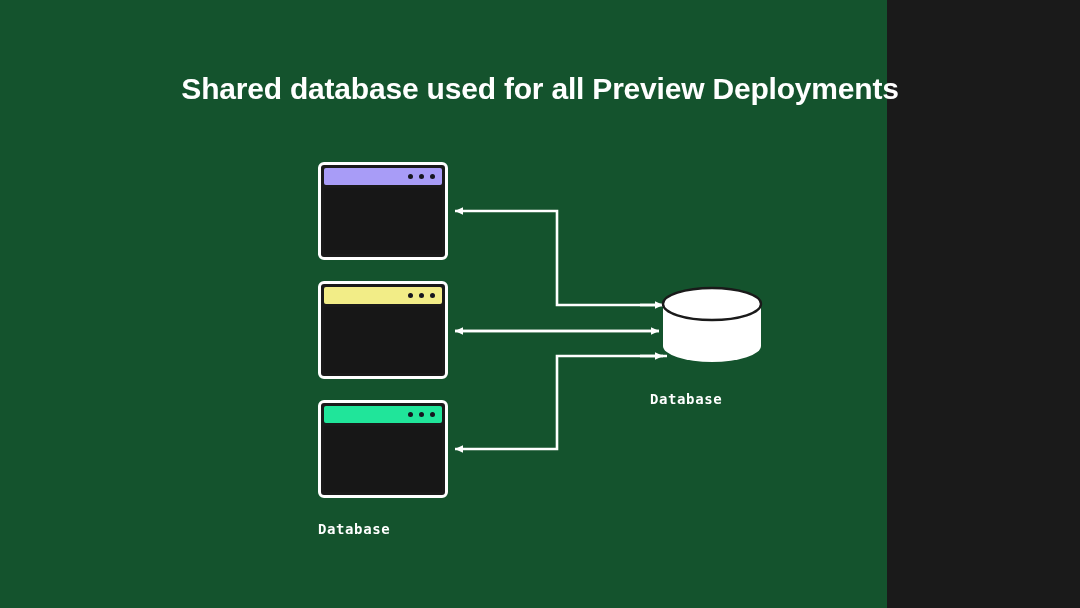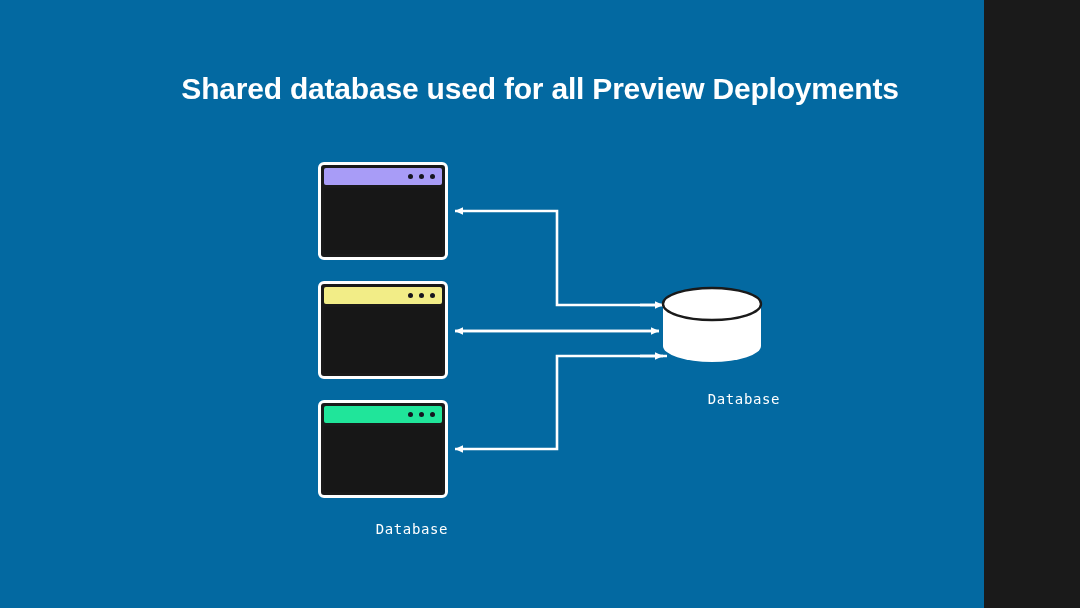--- a/index.html
+++ b/index.html
@@ -4,22 +4,22 @@
 <style>
   * { margin:0; padding:0; box-sizing:border-box; }
   html, body {
     width:1080px; height:608px;
     background:#1a1a1a;
     font-family:"Liberation Sans", sans-serif;
     overflow:hidden;
   }
   #stage {
     position:relative;
-    width:984px; height:608px;
-    background:#0369a1;
+    width:887px; height:608px;
+    background:#14532d;
   }
   #title {
     position:absolute;
     left:0; top:72px;
     width:1080px;
     text-align:center;
     color:#ffffff;
     font-size:30px;
     font-weight:bold;
     letter-spacing:-0.2px;
@@ -50,24 +50,24 @@
     flex:1 1 auto;
     background:#171717;
     margin-top:3px;
     border-radius:2px;
   }
   .caption {
     position:absolute;
     color:#ffffff;
     font-family:"DejaVu Sans Mono", "Liberation Mono", monospace;
     font-size:14px;
-    font-weight:normal;
+    font-weight:bold;
     letter-spacing:0.6px;
     white-space:nowrap;
-    text-align:right;
+    text-align:left;
   }
   #db-wrap { position:absolute; left:660px; top:285px; width:110px; height:88px; }
   #svg-arrows { position:absolute; left:0; top:0; width:1080px; height:608px; }
 </style>
 </head>
 <body>
 
 <div id="stage">
 
   <div id="title">Shared database used for all Preview Deployments</div>

